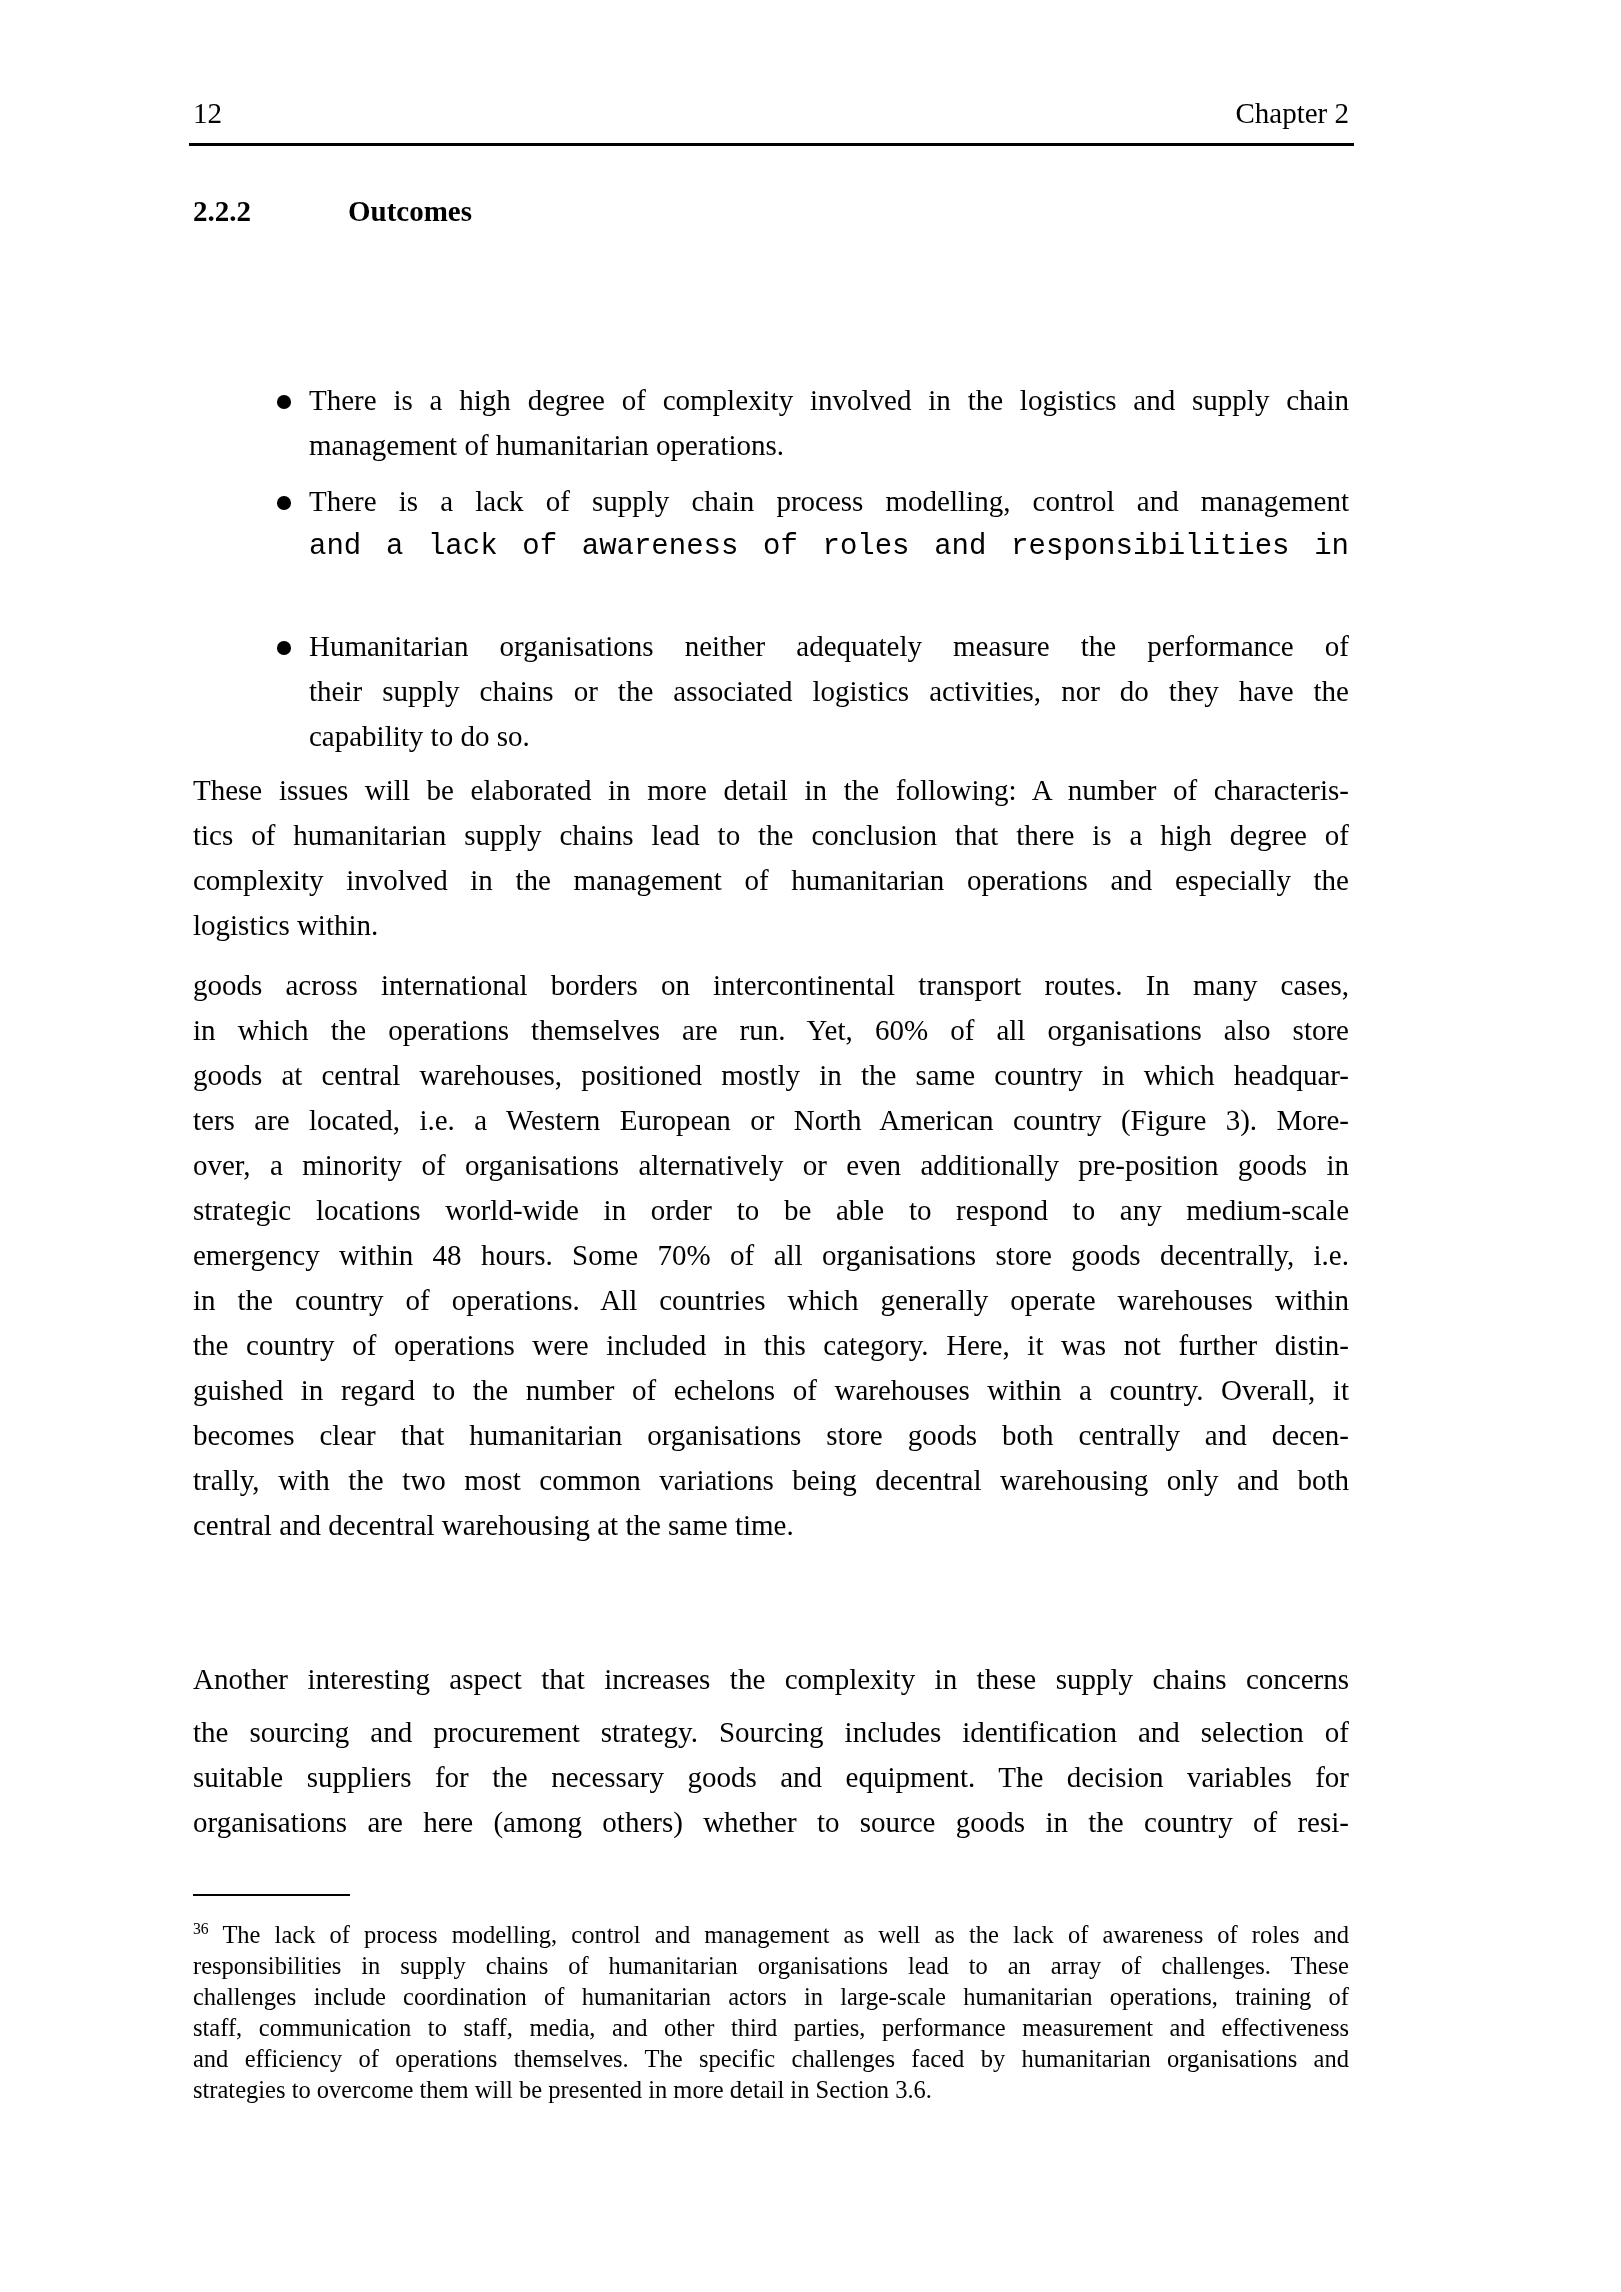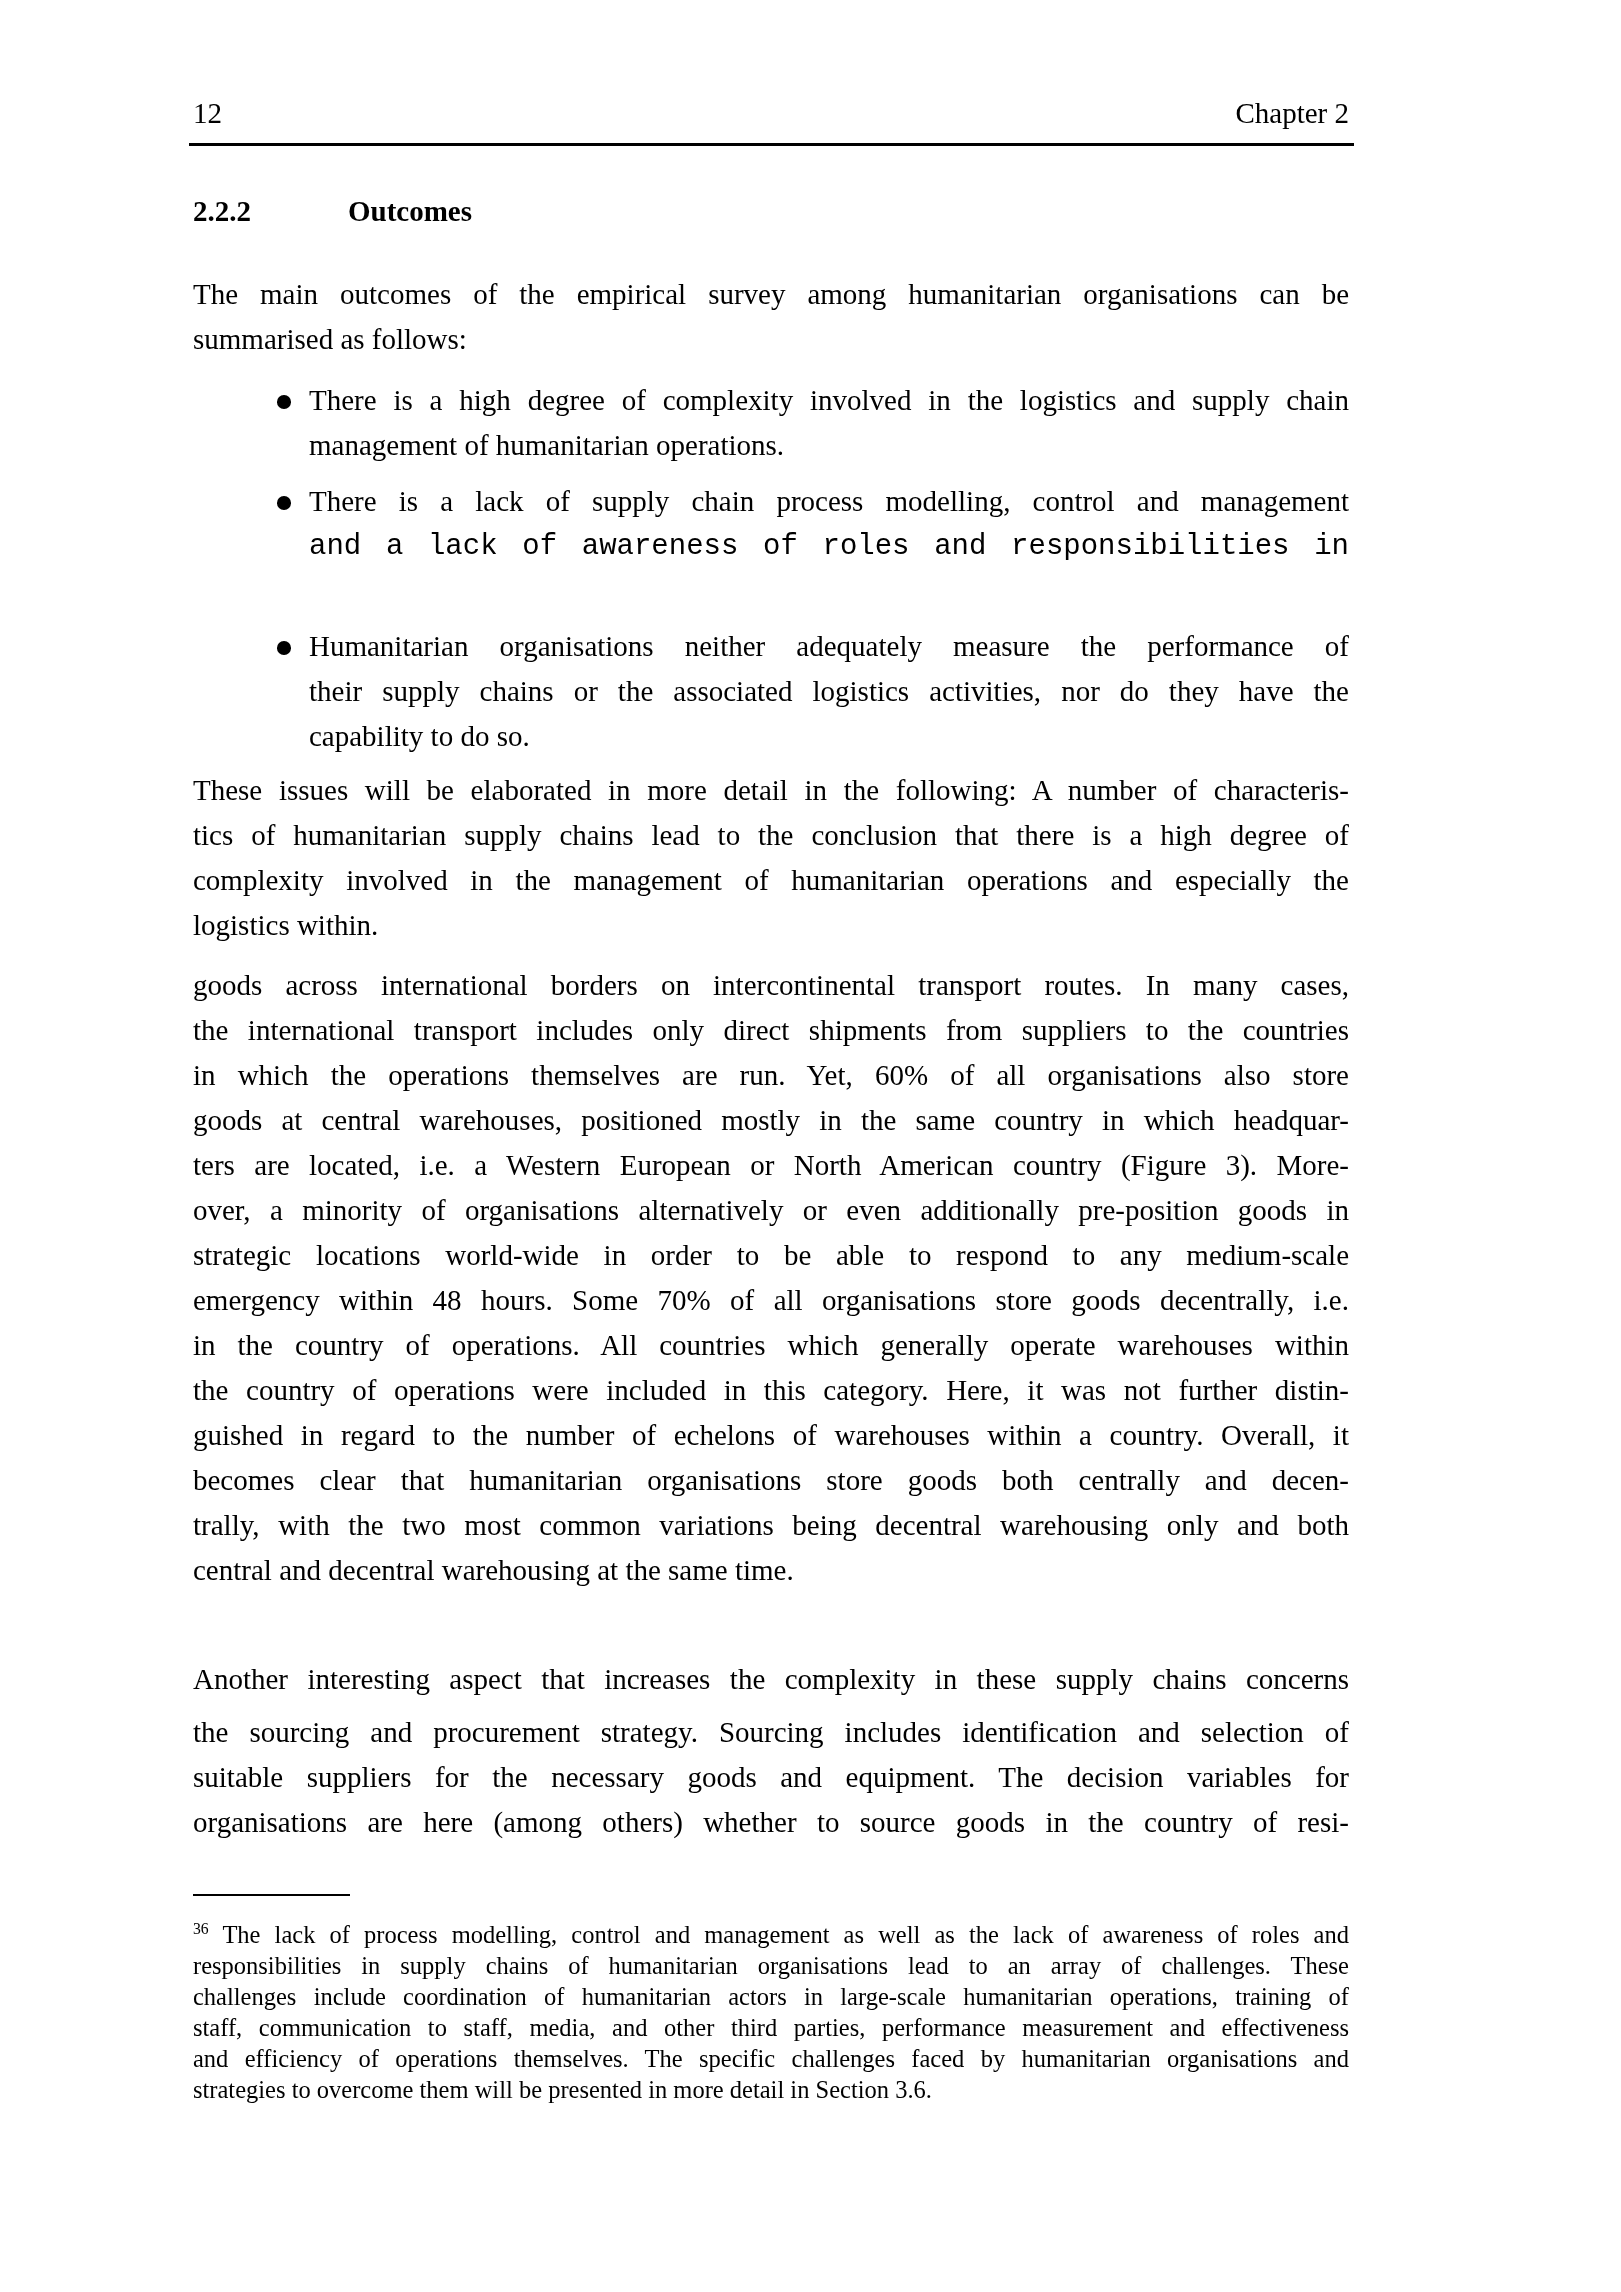--- a/index.html
+++ b/index.html
@@ -43,24 +43,20 @@
     <span class="page-number">12</span>
     <span class="chapter-label">Chapter 2</span>
   </div>
   <div class="header-rule"></div>
 
   <div class="section-heading">
     <span class="num">2.2.2</span>
     <span class="title">Outcomes</span>
   </div>
 
-  <div class="block" style="top:272px;">
-    <span class="line" style="white-space: normal; overflow: hidden;">The main outcomes of the empirical survey among humanitarian organisations can be</span>
-    <span class="line last">summarised as follows:</span>
-  </div>
 
   <div>
 
     <div class="bullet" style="top:395px;"></div>
     <div class="block indent" style="top:378px;">
       <span class="line" style="white-space: normal; overflow: hidden;">There is a high degree of complexity involved in the logistics and supply chain</span>
       <span class="line last">management of humanitarian operations.</span>
     </div>
 
     <div class="bullet" style="top:496px;"></div>
@@ -79,21 +75,20 @@
 
   <div class="block" style="top:768px;">
     <span class="line" style="white-space: normal; overflow: hidden;">These issues will be elaborated in more detail in the following: A number of characteris-</span>
     <span class="line" style="white-space: normal; overflow: hidden;">tics of humanitarian supply chains lead to the conclusion that there is a high degree of</span>
     <span class="line" style="white-space: normal; overflow: hidden;">complexity involved in the management of humanitarian operations and especially the</span>
     <span class="line last">logistics within.</span>
   </div>
 
   <div class="block" style="top:963px;">
     <span class="line" style="white-space: normal; overflow: hidden;">goods across international borders on intercontinental transport routes. In many cases,</span>
-    <span class="line" style="white-space: normal; overflow: hidden;">the international transport includes only direct shipments from suppliers to the countries</span>
     <span class="line" style="white-space: normal; overflow: hidden;">in which the operations themselves are run. Yet, 60% of all organisations also store</span>
     <span class="line" style="white-space: normal; overflow: hidden;">goods at central warehouses, positioned mostly in the same country in which headquar-</span>
     <span class="line" style="white-space: normal; overflow: hidden;">ters are located, i.e. a Western European or North American country (Figure 3). More-</span>
     <span class="line" style="white-space: normal; overflow: hidden;">over, a minority of organisations alternatively or even additionally pre-position goods in</span>
     <span class="line" style="white-space: normal; overflow: hidden;">strategic locations world-wide in order to be able to respond to any medium-scale</span>
     <span class="line" style="white-space: normal; overflow: hidden;">emergency within 48 hours. Some 70% of all organisations store goods decentrally, i.e.</span>
     <span class="line" style="white-space: normal; overflow: hidden;">in the country of operations. All countries which generally operate warehouses within</span>
     <span class="line" style="white-space: normal; overflow: hidden;">the country of operations were included in this category. Here, it was not further distin-</span>
     <span class="line" style="white-space: normal; overflow: hidden;">guished in regard to the number of echelons of warehouses within a country. Overall, it</span>
     <span class="line" style="white-space: normal; overflow: hidden;">becomes clear that humanitarian organisations store goods both centrally and decen-</span>

